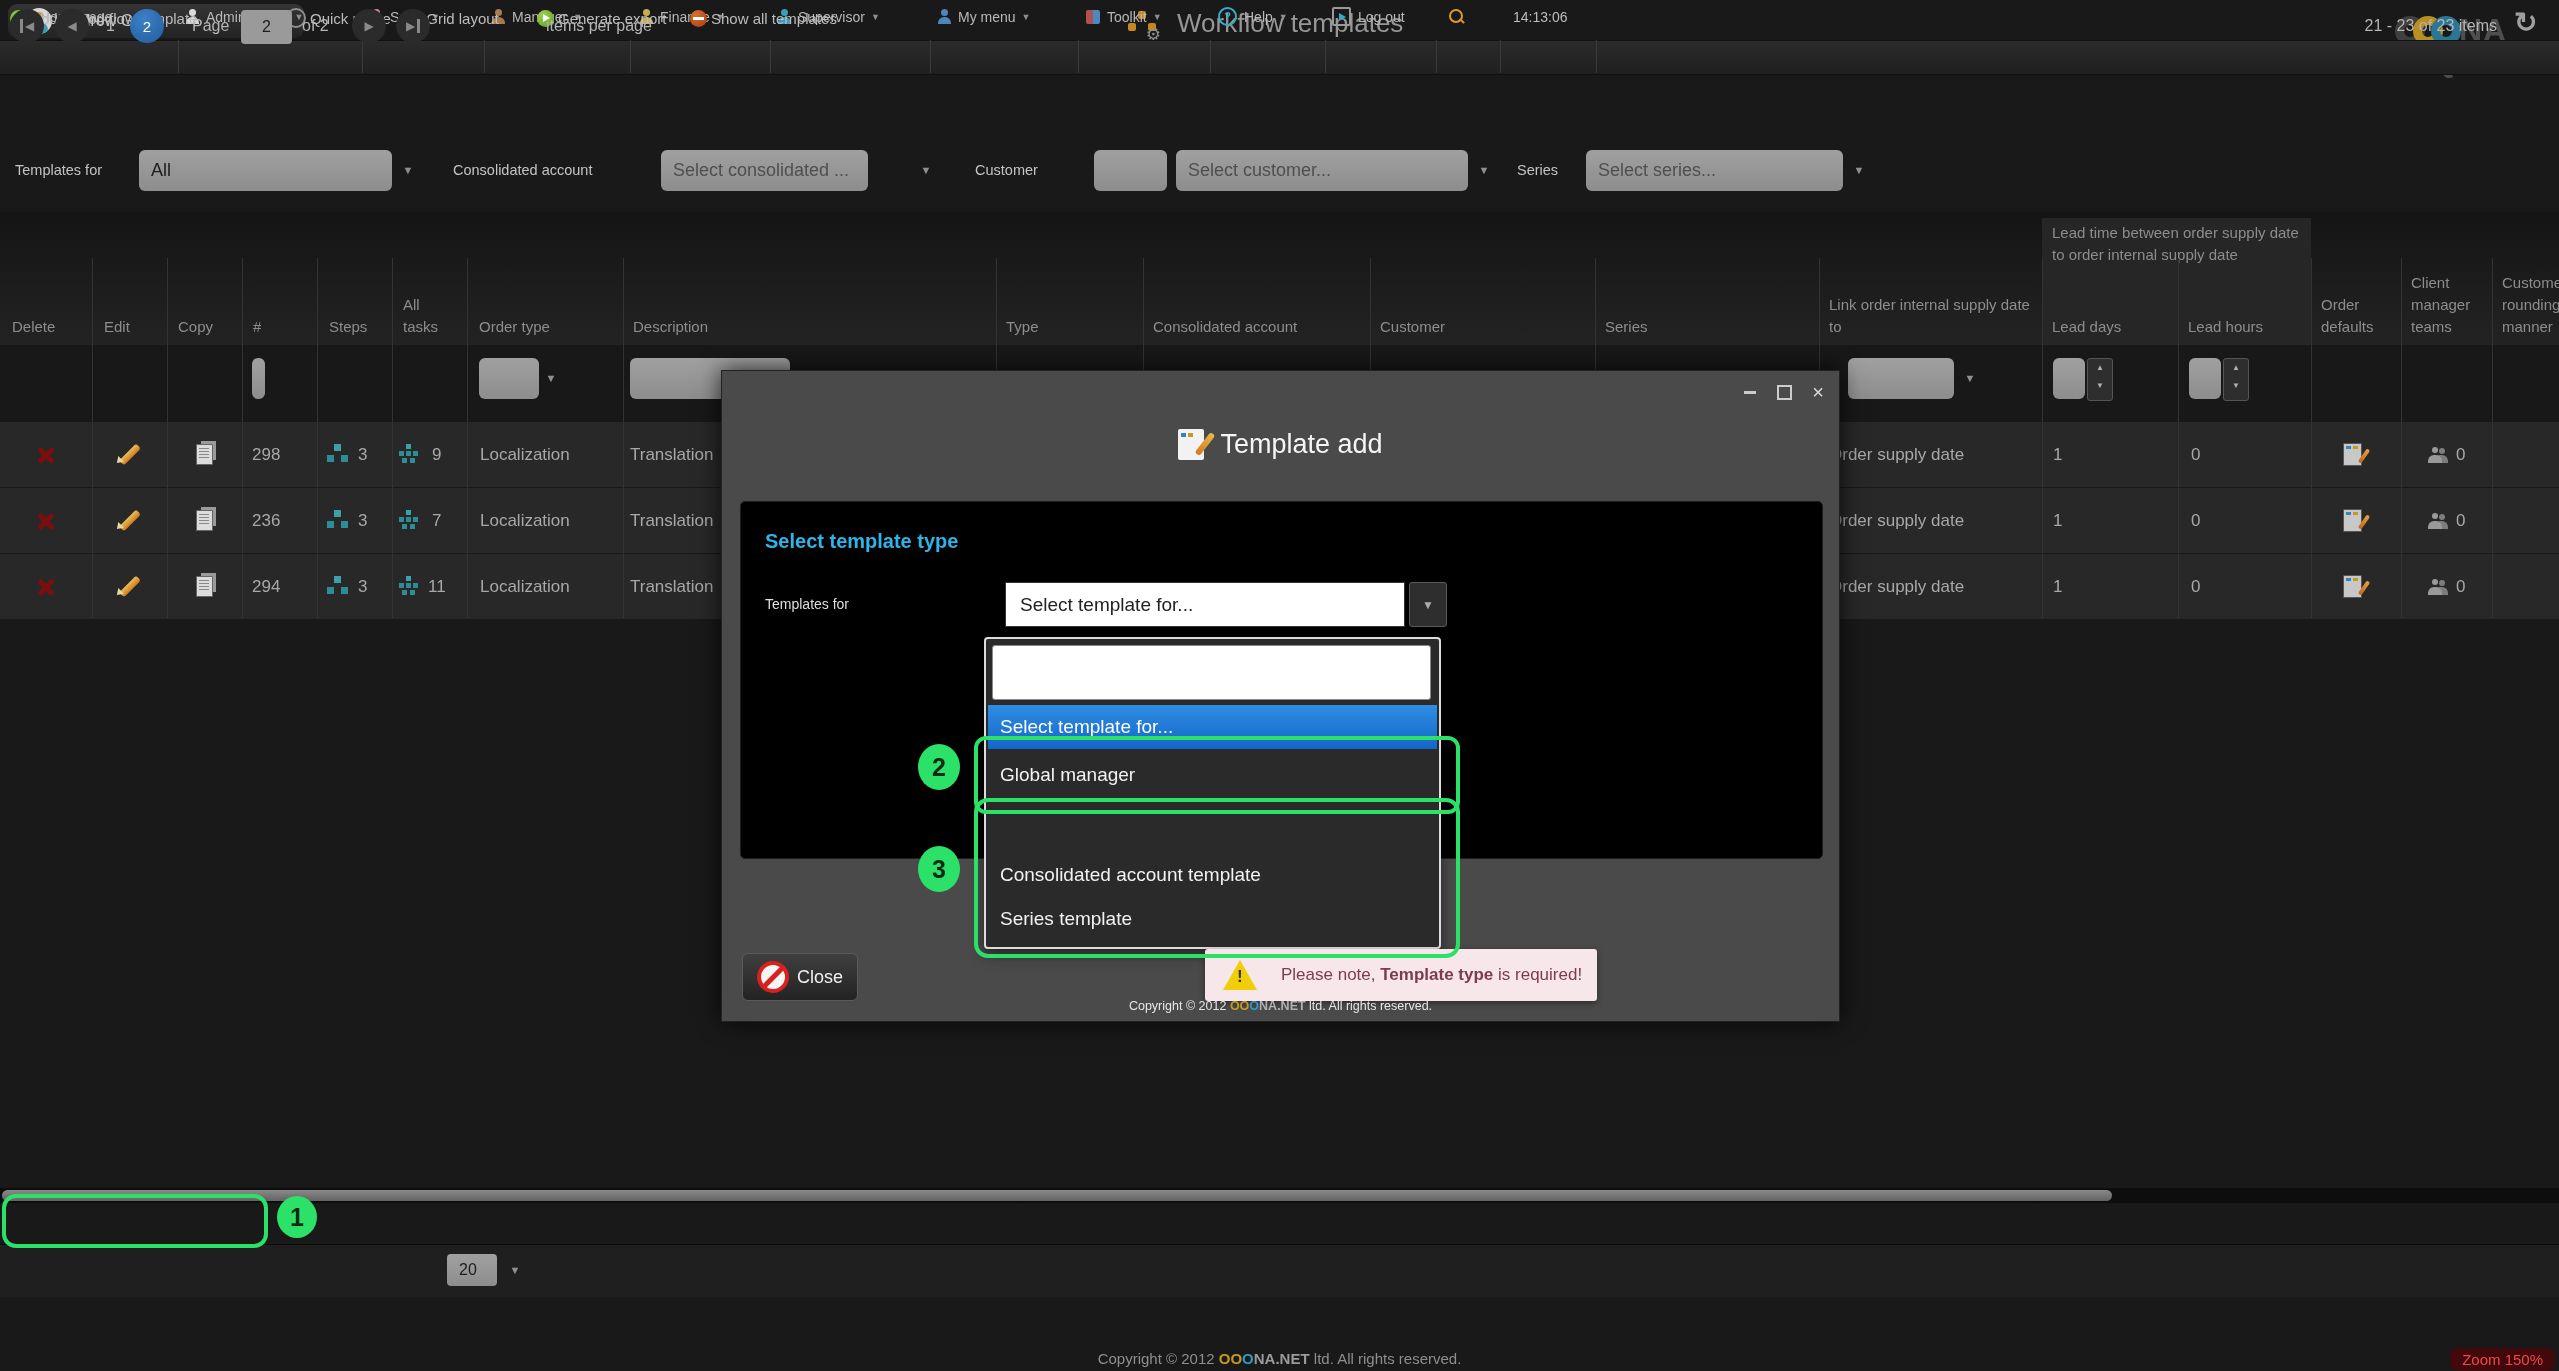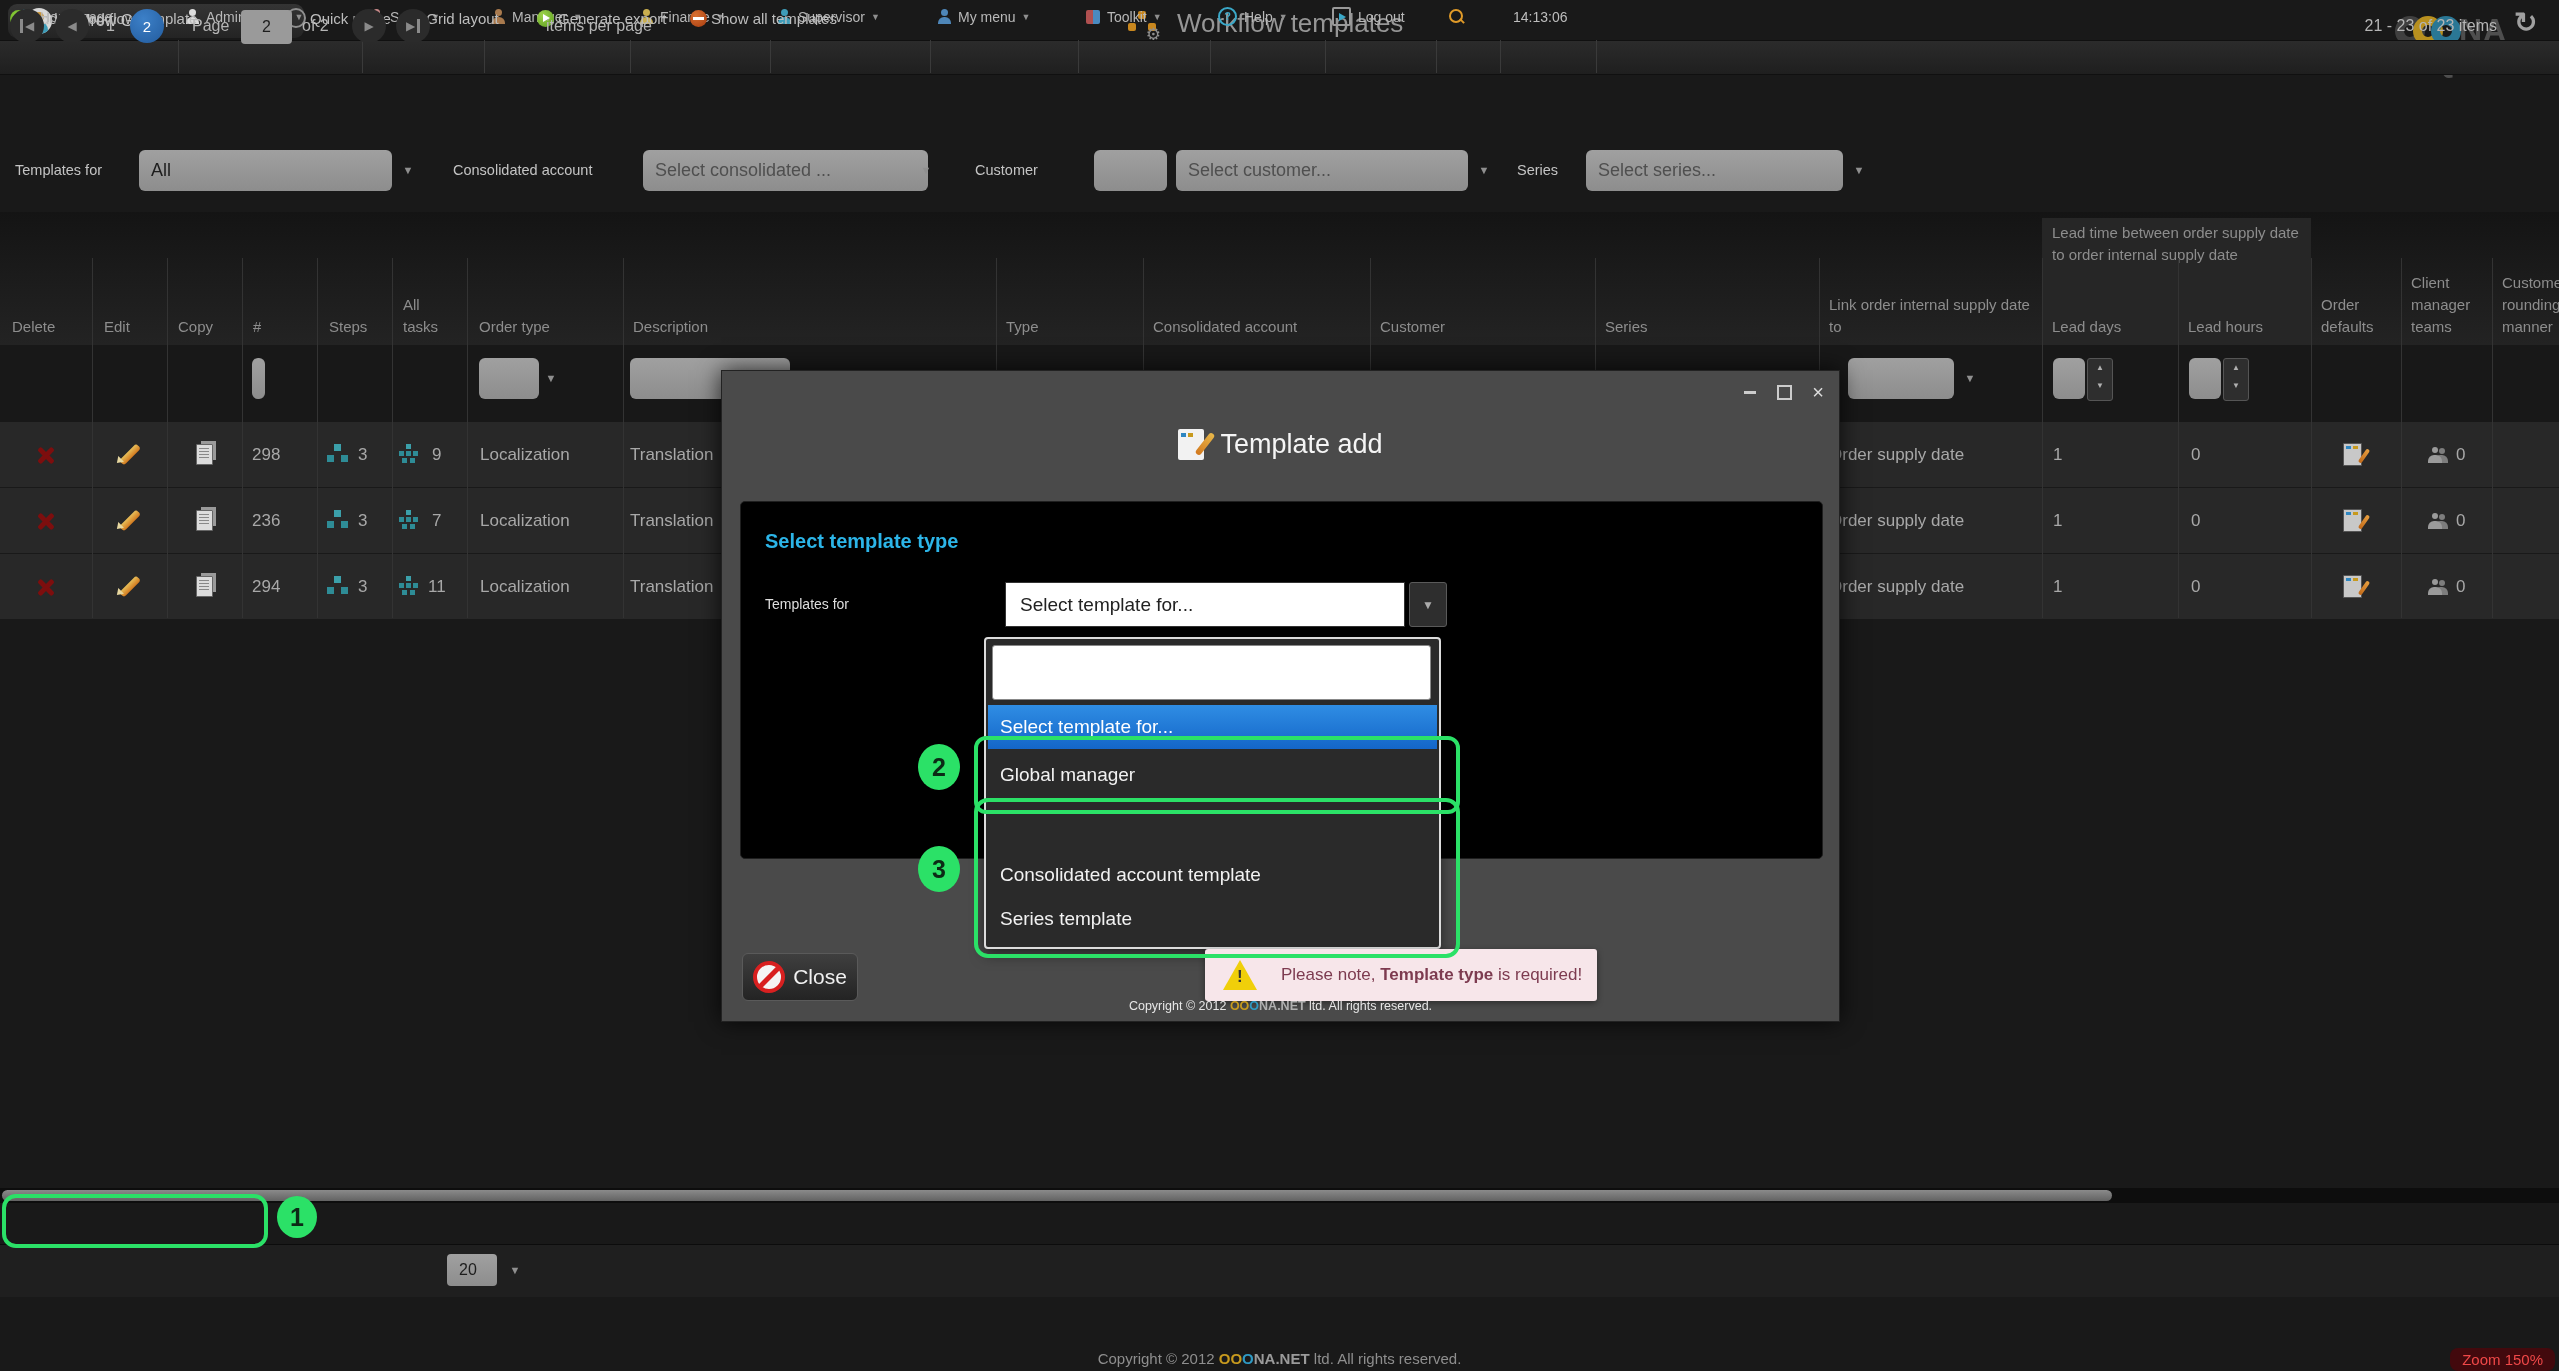--- a/index.html
+++ b/index.html
@@ -158,21 +158,21 @@
   .combo-caret::after{content:"▼";}
   .dropdown{position:absolute;left:262px;top:266px;width:457px;height:312px;background:#2a2a2a;
             border:2px solid #dcdcdc;border-radius:4px;box-sizing:border-box;box-shadow:0 6px 14px rgba(0,0,0,.5);}
   .dd-search{position:absolute;left:6px;top:6px;width:439px;height:55px;background:#fff;border:1px solid #888;
              border-radius:3px;box-sizing:border-box;font-size:20px;padding-left:10px;font-family:"Liberation Sans",sans-serif;}
   .dd-item{position:absolute;left:2px;width:449px;height:44px;line-height:44px;font-size:19px;color:#f2f2f2;
            padding-left:12px;box-sizing:border-box;cursor:pointer;white-space:nowrap;}
   .dd-item.sel{background:linear-gradient(#2f8de4,#1466c8);color:#fff;}
   .close-btn{position:absolute;left:20px;top:582px;width:116px;height:48px;border-radius:6px;cursor:pointer;
              background:linear-gradient(#3f3f3f,#232323);border:1px solid #5a5a5a;box-sizing:border-box;
-             display:flex;align-items:center;justify-content:center;font-size:21px;color:#f0f0f0;}
+             display:flex;align-items:center;justify-content:center;font-size:18px;color:#f0f0f0;}
   .prohibit{display:inline-block;position:relative;width:24px;height:24px;border-radius:50%;background:#f5f5f5;
             border:4px solid #d82020;margin-right:8px;box-sizing:content-box;}
   .prohibit::after{content:"";position:absolute;left:-2px;top:10px;width:28px;height:5px;background:#d82020;transform:rotate(-45deg);}
   .warnbox{position:absolute;left:483px;top:578px;width:392px;height:52px;background:#f7e6ea;border-radius:3px;
            box-shadow:0 2px 6px rgba(0,0,0,.4);display:flex;align-items:center;font-size:17px;color:#7d3b50;}
   .warn-icon{position:relative;width:0;height:0;margin-left:18px;margin-right:24px;
              border-left:17px solid transparent;border-right:17px solid transparent;border-bottom:30px solid #f0cf0a;}
   .warn-icon::after{content:"!";position:absolute;left:-3px;top:7px;font-size:17px;font-weight:bold;color:#333;}
   .mcopy{position:absolute;left:0;top:628px;width:100%;text-align:center;font-size:12.5px;color:#e6e6e6;}
 
@@ -260,21 +260,21 @@
     <span class="search-icon"></span>
   </div>
   <div class="mi" style="left:1513px;color:#bdbdbd">
     <span>14:13:06</span>
   </div>
 
   <div class="flabel" style="left:15px">Templates for</div>
   <div class="gbox" style="left:139px;width:253px">All</div>
   <div class="cbtn" style="left:392px"></div>
   <div class="flabel" style="left:453px">Consolidated account</div>
-  <div class="gbox ph" style="left:643px;width:285px">Select consolidated ...</div>
+  <div class="gbox ph" style="left:661px;width:207px">Select consolidated ...</div>
   <div class="cbtn" style="left:910px"></div>
   <div class="flabel" style="left:975px">Customer</div>
   <div class="gbox" style="left:1094px;width:73px"></div>
   <div class="gb gbox ph" style="left:1176px;width:292px">Select customer...</div>
   <div class="cbtn" style="left:1468px"></div>
   <div class="flabel" style="left:1517px">Series</div>
   <div class="gbox ph" style="left:1586px;width:257px">Select series...</div>
   <div class="cbtn" style="left:1843px"></div>
 
   <div class="thead-zone"></div>

